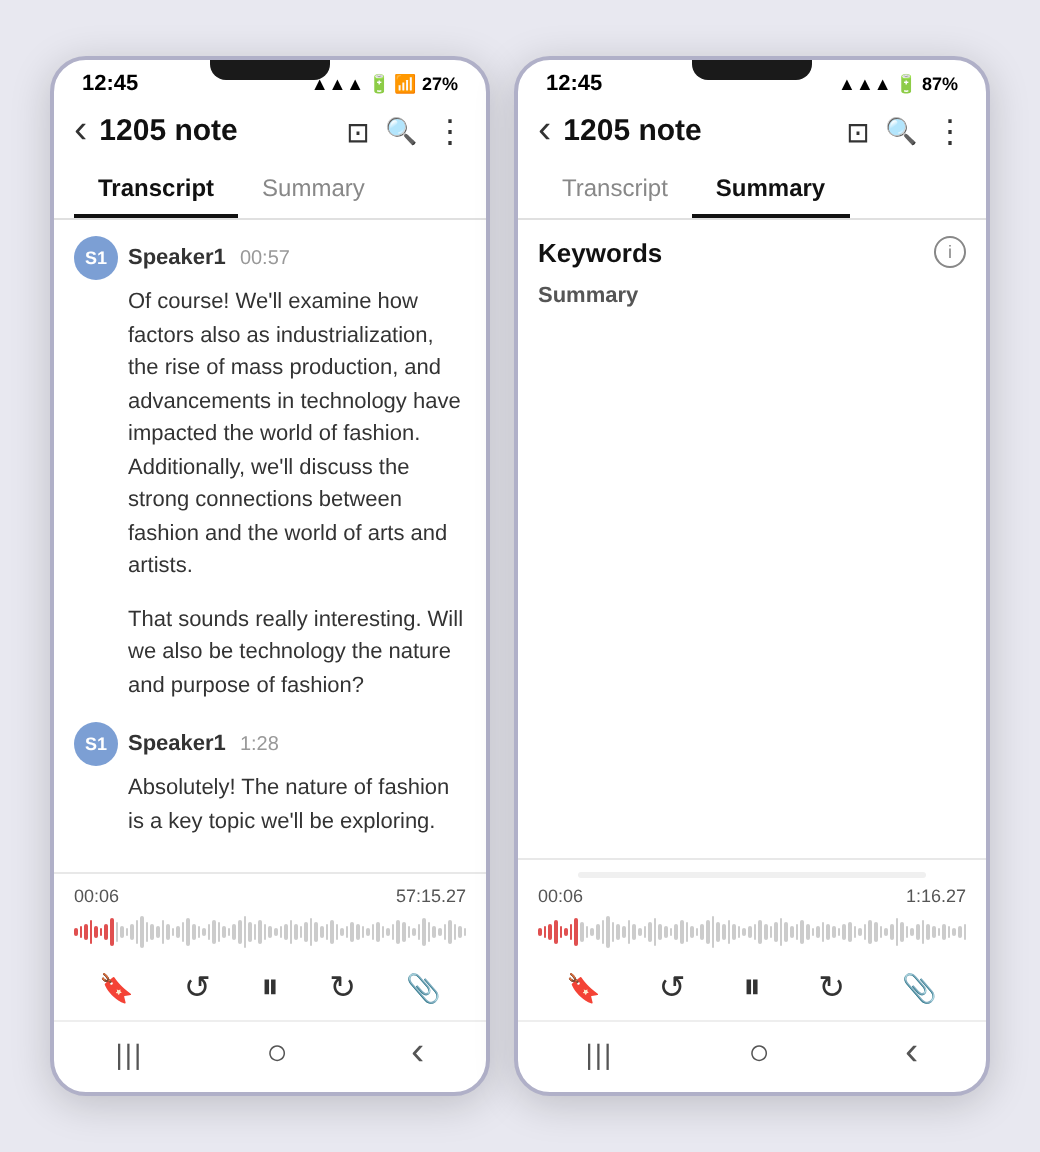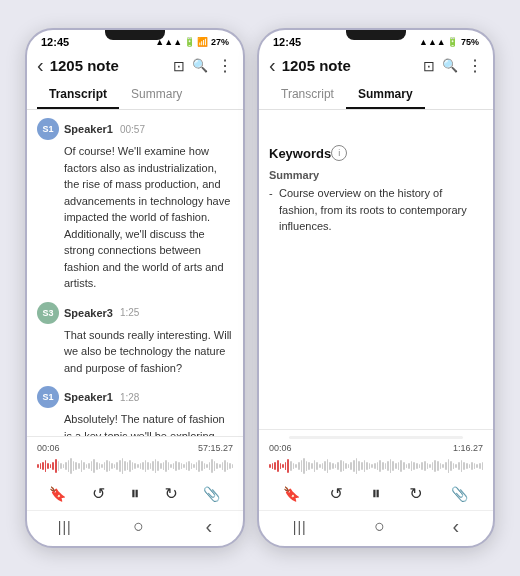--- a/index.html
+++ b/index.html
@@ -12,21 +12,21 @@
       justify-content: center;
       gap: 12px;
       font-family: 'Segoe UI', Arial, sans-serif;
       overflow: hidden;
     }
 
     .phone {
       width: 220px;
       height: 520px;
       background: #ffffff;
-      border-radius: 28px;
+      border-radius: 18px;
       border: 2px solid #b0b0c8;
       overflow: hidden;
       position: relative;
       box-shadow: 0 4px 20px rgba(0,0,0,0.18);
       display: flex;
       flex-direction: column;
     }
 
     .phone.right {
       width: 238px;
@@ -220,23 +220,23 @@
     }
 
     .nav-bar span {
       font-size: 16px;
       color: #555;
     }
 
     
     .keywords-header {
       display: flex;
+      justify-content: space-between;
       align-items: center;
       margin-bottom: 8px;
-      margin-top: 27px;
     }
 
     .keywords-title {
       font-size: 13px;
       font-weight: 700;
       color: #111;
     }
 
     .info-icon {
       width: 16px;
@@ -326,25 +326,20 @@
     <div class="speaker-entry">
       <div class="speaker-info">
         <div class="avatar">S1</div>
         <span class="speaker-name">Speaker1</span>
         <span class="speaker-time">00:57</span>
       </div>
       <div class="speech-text">Of course! We'll examine how factors also as industrialization, the rise of mass production, and advancements in technology have impacted the world of fashion. Additionally, we'll discuss the strong connections between fashion and the world of arts and artists.</div>
     </div>
 
     <div class="speaker-entry">
-      <div class="speaker-info">
-        <div class="avatar" style="background:#8ab89e;">S3</div>
-        <span class="speaker-name">Speaker3</span>
-        <span class="speaker-time">1:25</span>
-      </div>
       <div class="speech-text">That sounds really interesting. Will we also be technology the nature and purpose of fashion?</div>
     </div>
 
     <div class="speaker-entry">
       <div class="speaker-info">
         <div class="avatar">S1</div>
         <span class="speaker-name">Speaker1</span>
         <span class="speaker-time">1:28</span>
       </div>
       <div class="speech-text">Absolutely! The nature of fashion is a key topic we'll be exploring.</div>
@@ -451,21 +446,21 @@
   </div>
 </div>
 
 <div class="phone right">
   <div class="notch"></div>
   <div class="status-bar">
     <span class="time">12:45</span>
     <div class="status-icons">
       <span>▲▲▲</span>
       <span>🔋</span>
-      <span style="font-size:9px;">75%</span>
+      <span style="font-size:9px;">87%</span>
     </div>
   </div>
 
   <div class="header">
     <span class="back-arrow" style="font-size:20px; font-weight:300;">‹</span>
     <span class="title">1205 note</span>
     <div class="header-icons">
       <span>⊡</span>
       <span style="font-size:13px;">🔍</span>
       <span style="font-size:16px;">⋮</span>
@@ -479,21 +474,20 @@
 
   <div class="content">
     <div class="keywords-header">
       <span class="keywords-title">Keywords</span>
       <div class="info-icon">i</div>
     </div>
 
     <div class="summary-label">Summary</div>
 
     <ul class="bullet-list">
-      <li>Course overview on the history of fashion, from its roots to contemporary influences.</li>
     </ul>
   </div>
 
   <div class="player">
     <div class="divider-line"></div>
     <div class="player-time-row">
       <span>00:06</span>
       <span>1:16.27</span>
     </div>
     <div class="waveform">

